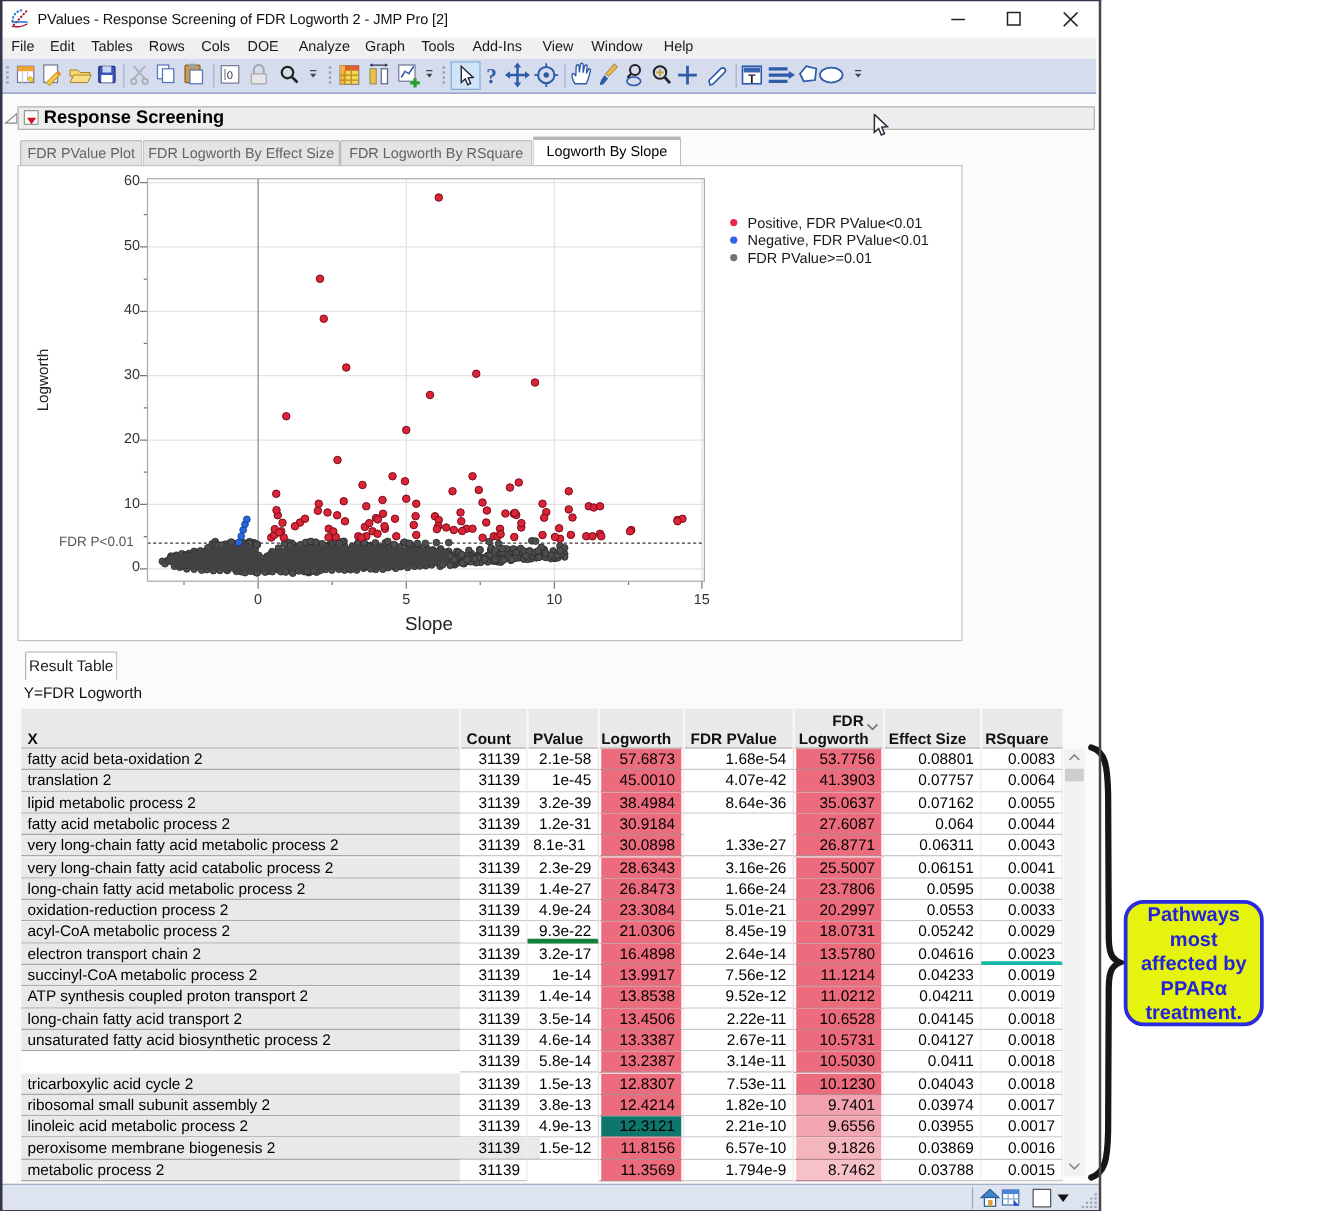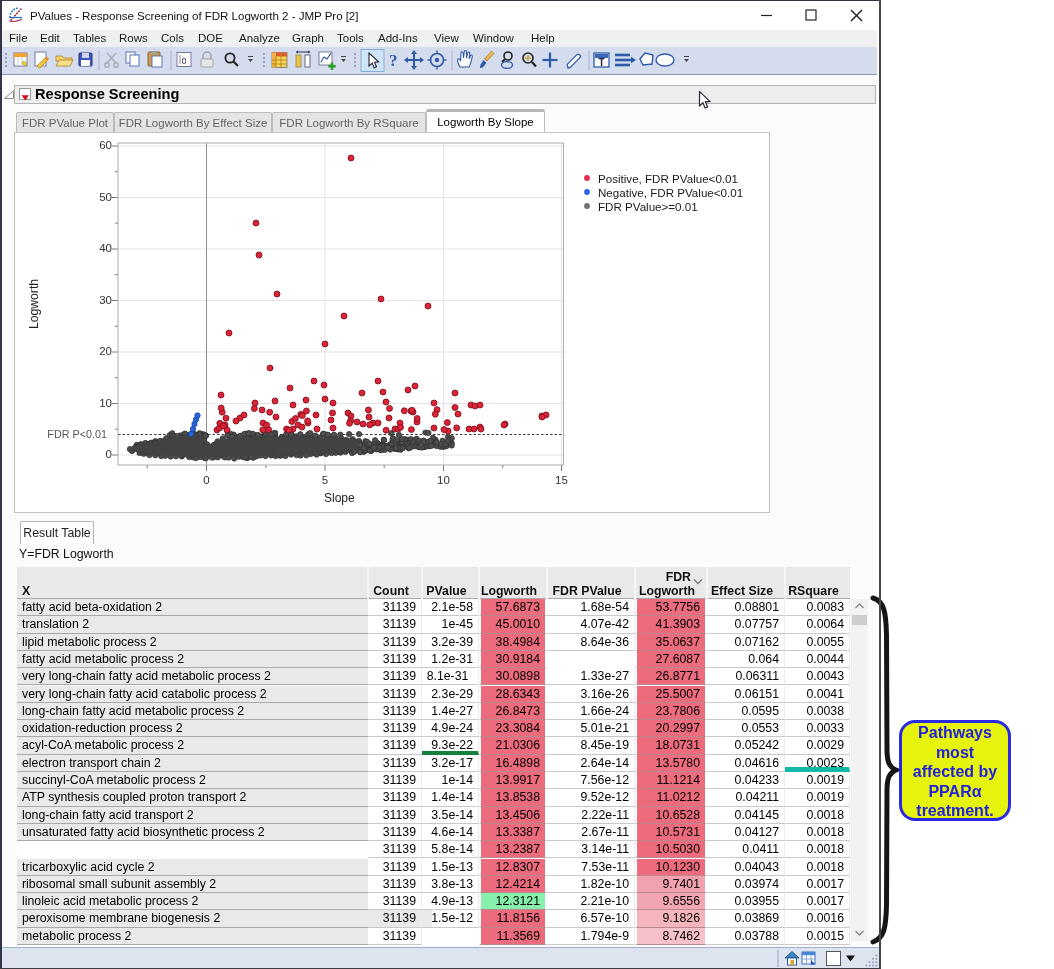--- a/index.html
+++ b/index.html
@@ -992,21 +992,21 @@
   <div class="ylab" style="left:67px;top:212px">20</div>
   <div class="ylab" style="left:67px;top:160.5px">30</div>
   <div class="ylab" style="left:67px;top:109px">40</div>
   <div class="ylab" style="left:67px;top:57.5px">50</div>
   <div class="ylab" style="left:67px;top:6px">60</div>
   <div class="abs" style="left:30px;top:295px;width:62px;text-align:right;font-size:10.8px;color:#555">FDR P&lt;0.01</div>
   <div class="xlab" style="left:176.5px;top:341px">0</div>
   <div class="xlab" style="left:295px;top:341px">5</div>
   <div class="xlab" style="left:413.5px;top:341px">10</div>
   <div class="xlab" style="left:531.5px;top:341px">15</div>
-  <div class="abs" style="left:309px;top:358px;font-size:12px;color:#222">Slope</div>
+  <div class="abs" style="left:309px;top:358px;font-size:15px;color:#222">Slope</div>
   <div class="abs" style="left:-11px;top:164px;width:60px;text-align:center;font-size:12.2px;color:#222;transform:rotate(-90deg)">Logworth</div>
   <div class="legtxt" style="top:38.5px">Positive, FDR PValue&lt;0.01</div>
   <div class="legtxt" style="top:52.5px">Negative, FDR PValue&lt;0.01</div>
   <div class="legtxt" style="top:66.5px">FDR PValue&gt;=0.01</div>
  </div>
  <div id="rtab">Result Table</div>
  <div id="ylabel">Y=FDR Logworth</div>
  <div class="abs" style="left:17px;top:567px;width:833px;height:32px;background:#e9e9e9;border-bottom:1px solid #a9a9a9"></div>
 <div class="abs" style="left:367px;top:567px;width:2px;height:32px;background:#f6f6f6"></div>
 <div class="abs" style="left:421px;top:567px;width:2px;height:32px;background:#f6f6f6"></div>
@@ -1109,21 +1109,21 @@
 <div class="cell" style="left:707px;top:737.4px;width:78px;border-bottom:1px solid #c9c9c9;border-right:1px solid #ececec;">0.05242</div>
 <div class="cell" style="left:785px;top:737.4px;width:65px;border-bottom:1px solid #c9c9c9;border-right:1px solid #ececec;">0.0029</div>
 <div class="abs" style="left:17px;top:754.7px;width:833px;height:17.3px;background:#fff"></div>
 <div class="cell cellx" style="left:17px;top:754.7px;width:351px;border-bottom:1px solid #a9a9a9;">electron transport chain 2</div>
 <div class="cell" style="left:368px;top:754.7px;width:54px;border-bottom:1px solid #c9c9c9;border-right:1px solid #ececec;">31139</div>
 <div class="cell" style="left:422px;top:754.7px;width:57px;border-bottom:1px solid #c9c9c9;border-right:1px solid #ececec;">3.2e-17</div>
 <div class="cell" style="left:479px;top:754.7px;width:68px;background:#ec6b7d;border-left:2px solid #fff;border-right:2px solid #fff;border-bottom:1px solid #b9888f;width:68px;">16.4898</div>
 <div class="cell" style="left:547px;top:754.7px;width:88px;border-bottom:1px solid #c9c9c9;border-right:1px solid #ececec;">2.64e-14</div>
 <div class="cell" style="left:635px;top:754.7px;width:72px;background:#ec6b7d;border-left:2px solid #fff;border-right:2px solid #fff;border-bottom:1px solid #b9888f;width:72px;">13.5780</div>
 <div class="cell" style="left:707px;top:754.7px;width:78px;border-bottom:1px solid #c9c9c9;border-right:1px solid #ececec;">0.04616</div>
-<div class="cell" style="left:785px;top:754.7px;width:65px;border-bottom:5px solid #14b8a6;border-right:1px solid #ececec;">0.0023</div>
+<div class="cell" style="left:785px;top:754.7px;width:65px;border-bottom:3px solid #14b8a6;border-right:1px solid #ececec;">0.0023</div>
 <div class="abs" style="left:17px;top:772.0px;width:833px;height:17.3px;background:#fff"></div>
 <div class="cell cellx" style="left:17px;top:772.0px;width:351px;border-bottom:1px solid #a9a9a9;">succinyl-CoA metabolic process 2</div>
 <div class="cell" style="left:368px;top:772.0px;width:54px;border-bottom:1px solid #c9c9c9;border-right:1px solid #ececec;">31139</div>
 <div class="cell" style="left:422px;top:772.0px;width:57px;border-bottom:1px solid #c9c9c9;border-right:1px solid #ececec;">1e-14</div>
 <div class="cell" style="left:479px;top:772.0px;width:68px;background:#ec6b7d;border-left:2px solid #fff;border-right:2px solid #fff;border-bottom:1px solid #b9888f;width:68px;">13.9917</div>
 <div class="cell" style="left:547px;top:772.0px;width:88px;border-bottom:1px solid #c9c9c9;border-right:1px solid #ececec;">7.56e-12</div>
 <div class="cell" style="left:635px;top:772.0px;width:72px;background:#ec6b7d;border-left:2px solid #fff;border-right:2px solid #fff;border-bottom:1px solid #b9888f;width:72px;">11.1214</div>
 <div class="cell" style="left:707px;top:772.0px;width:78px;border-bottom:1px solid #c9c9c9;border-right:1px solid #ececec;">0.04233</div>
 <div class="cell" style="left:785px;top:772.0px;width:65px;border-bottom:1px solid #c9c9c9;border-right:1px solid #ececec;">0.0019</div>
 <div class="abs" style="left:17px;top:789.3px;width:833px;height:17.3px;background:#fff"></div>
@@ -1176,21 +1176,21 @@
 <div class="cell" style="left:422px;top:875.8px;width:57px;border-bottom:1px solid #c9c9c9;border-right:1px solid #ececec;">3.8e-13</div>
 <div class="cell" style="left:479px;top:875.8px;width:68px;background:#ec6b7d;border-left:2px solid #fff;border-right:2px solid #fff;border-bottom:1px solid #b9888f;width:68px;">12.4214</div>
 <div class="cell" style="left:547px;top:875.8px;width:88px;border-bottom:1px solid #c9c9c9;border-right:1px solid #ececec;">1.82e-10</div>
 <div class="cell" style="left:635px;top:875.8px;width:72px;background:#f1a2ae;border-left:2px solid #fff;border-right:2px solid #fff;border-bottom:1px solid #b9888f;width:72px;">9.7401</div>
 <div class="cell" style="left:707px;top:875.8px;width:78px;border-bottom:1px solid #c9c9c9;border-right:1px solid #ececec;">0.03974</div>
 <div class="cell" style="left:785px;top:875.8px;width:65px;border-bottom:1px solid #c9c9c9;border-right:1px solid #ececec;">0.0017</div>
 <div class="abs" style="left:17px;top:893.1px;width:833px;height:17.3px;background:#fff"></div>
 <div class="cell cellx" style="left:17px;top:893.1px;width:351px;border-bottom:1px solid #a9a9a9;">linoleic acid metabolic process 2</div>
 <div class="cell" style="left:368px;top:893.1px;width:54px;border-bottom:1px solid #c9c9c9;border-right:1px solid #ececec;">31139</div>
 <div class="cell" style="left:422px;top:893.1px;width:57px;border-bottom:1px solid #c9c9c9;border-right:1px solid #ececec;">4.9e-13</div>
-<div class="cell" style="left:479px;top:893.1px;width:68px;background:#86efac;border-left:2px solid #fff;border-right:2px solid #fff;border-bottom:1px solid #b9888f;width:68px;">12.3121</div>
+<div class="cell" style="left:479px;top:893.1px;width:68px;background:#0f766e;border-left:2px solid #fff;border-right:2px solid #fff;border-bottom:1px solid #b9888f;width:68px;">12.3121</div>
 <div class="cell" style="left:547px;top:893.1px;width:88px;border-bottom:1px solid #c9c9c9;border-right:1px solid #ececec;">2.21e-10</div>
 <div class="cell" style="left:635px;top:893.1px;width:72px;background:#f2a6b1;border-left:2px solid #fff;border-right:2px solid #fff;border-bottom:1px solid #b9888f;width:72px;">9.6556</div>
 <div class="cell" style="left:707px;top:893.1px;width:78px;border-bottom:1px solid #c9c9c9;border-right:1px solid #ececec;">0.03955</div>
 <div class="cell" style="left:785px;top:893.1px;width:65px;border-bottom:1px solid #c9c9c9;border-right:1px solid #ececec;">0.0017</div>
 <div class="abs" style="left:17px;top:910.4000000000001px;width:833px;height:17.3px;background:#fff"></div>
 <div class="cell cellx" style="left:17px;top:910.4000000000001px;width:415px;border-bottom:1px solid #a9a9a9;">peroxisome membrane biogenesis 2</div>
 <div class="cell" style="left:368px;top:910.4000000000001px;width:54px;border-bottom:1px solid #c9c9c9;border-right:1px solid #ececec;">31139</div>
 <div class="cell" style="left:422px;top:910.4000000000001px;width:57px;border-bottom:1px solid #c9c9c9;border-right:1px solid #ececec;">1.5e-12</div>
 <div class="cell" style="left:479px;top:910.4000000000001px;width:68px;background:#ec6b7d;border-left:2px solid #fff;border-right:2px solid #fff;border-bottom:1px solid #b9888f;width:68px;">11.8156</div>
 <div class="cell" style="left:547px;top:910.4000000000001px;width:88px;border-bottom:1px solid #c9c9c9;border-right:1px solid #ececec;">6.57e-10</div>

